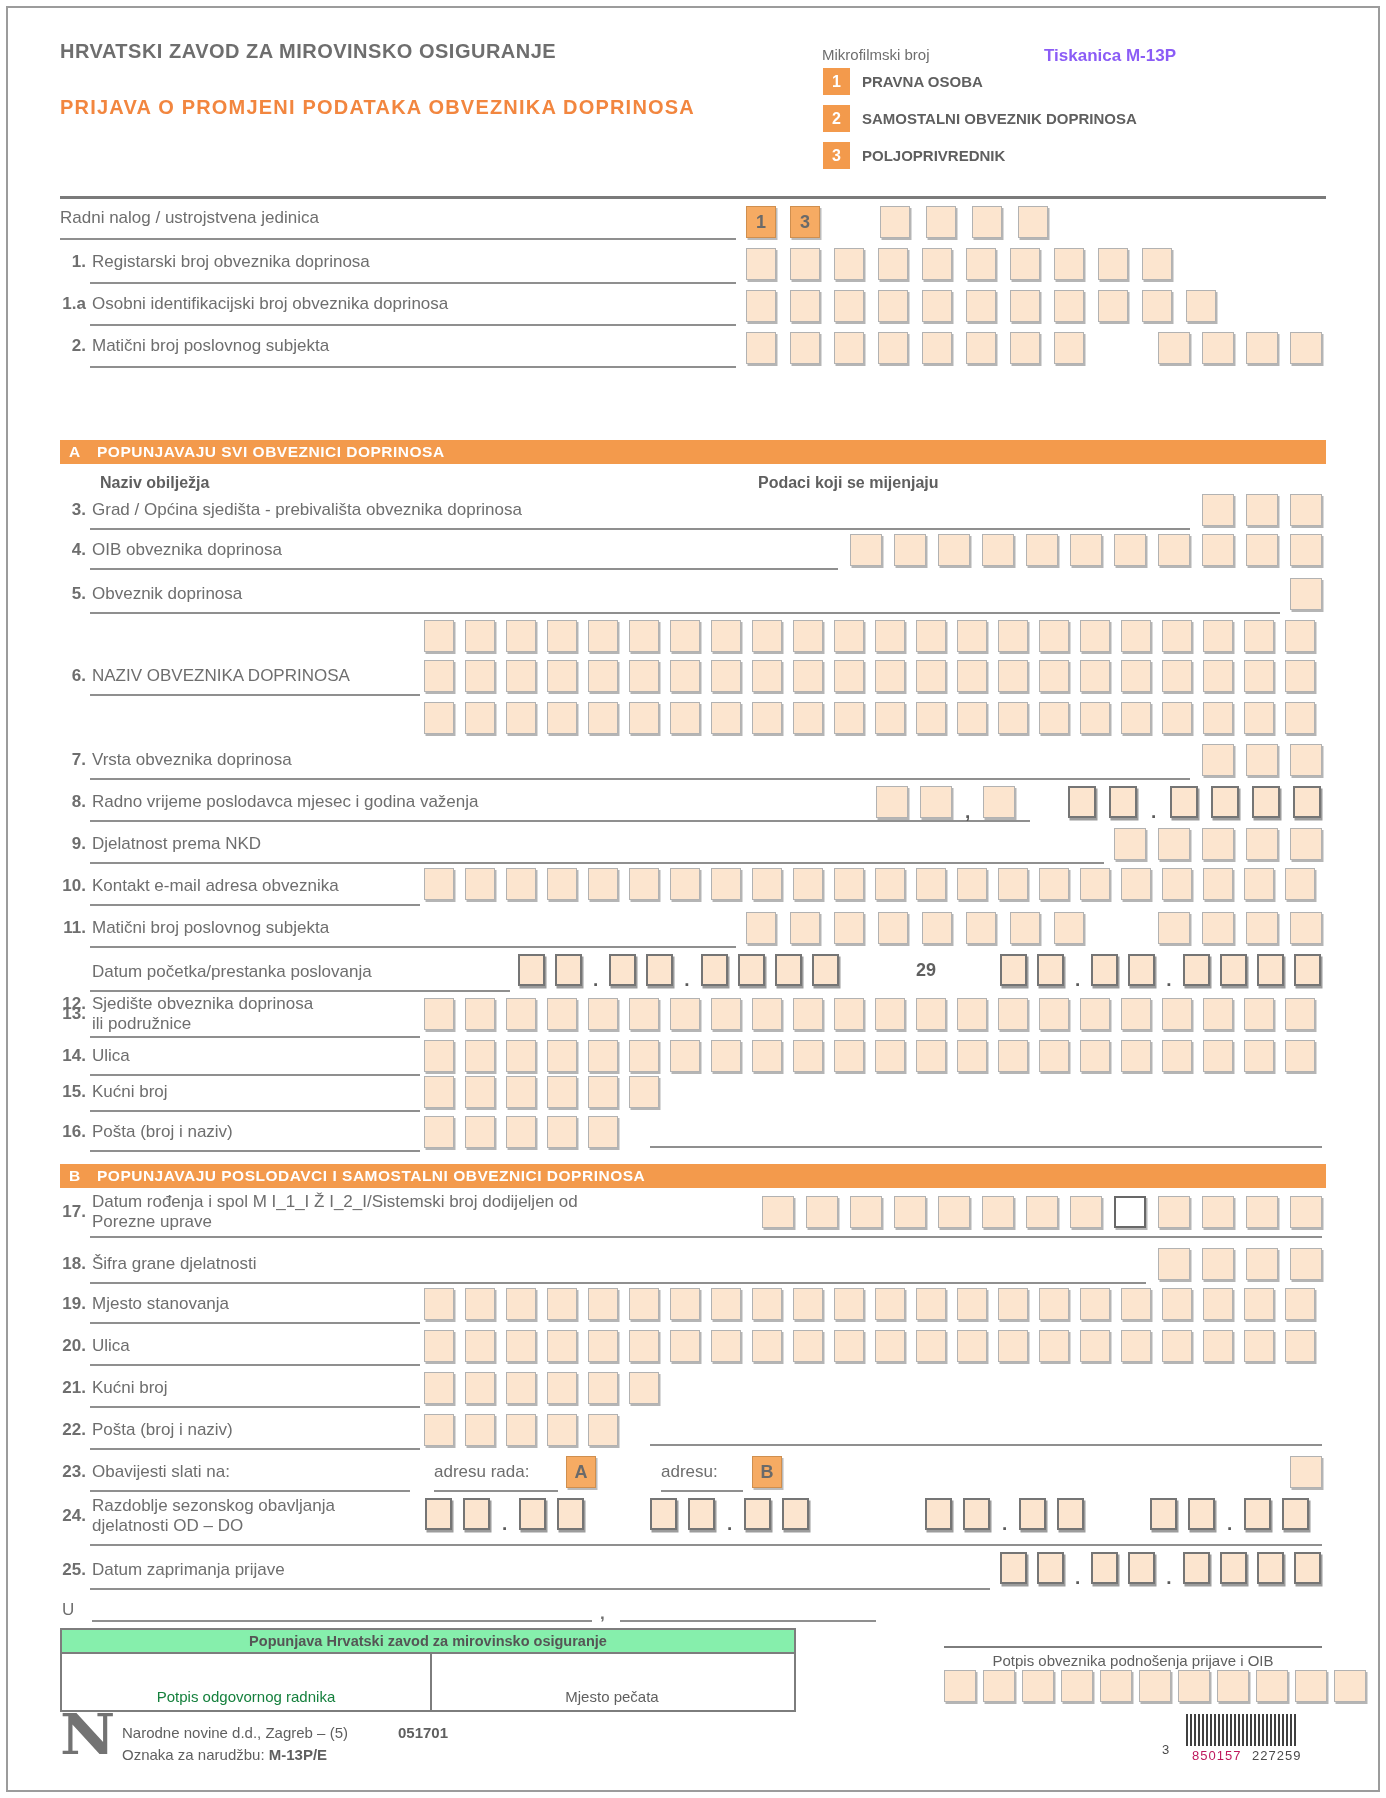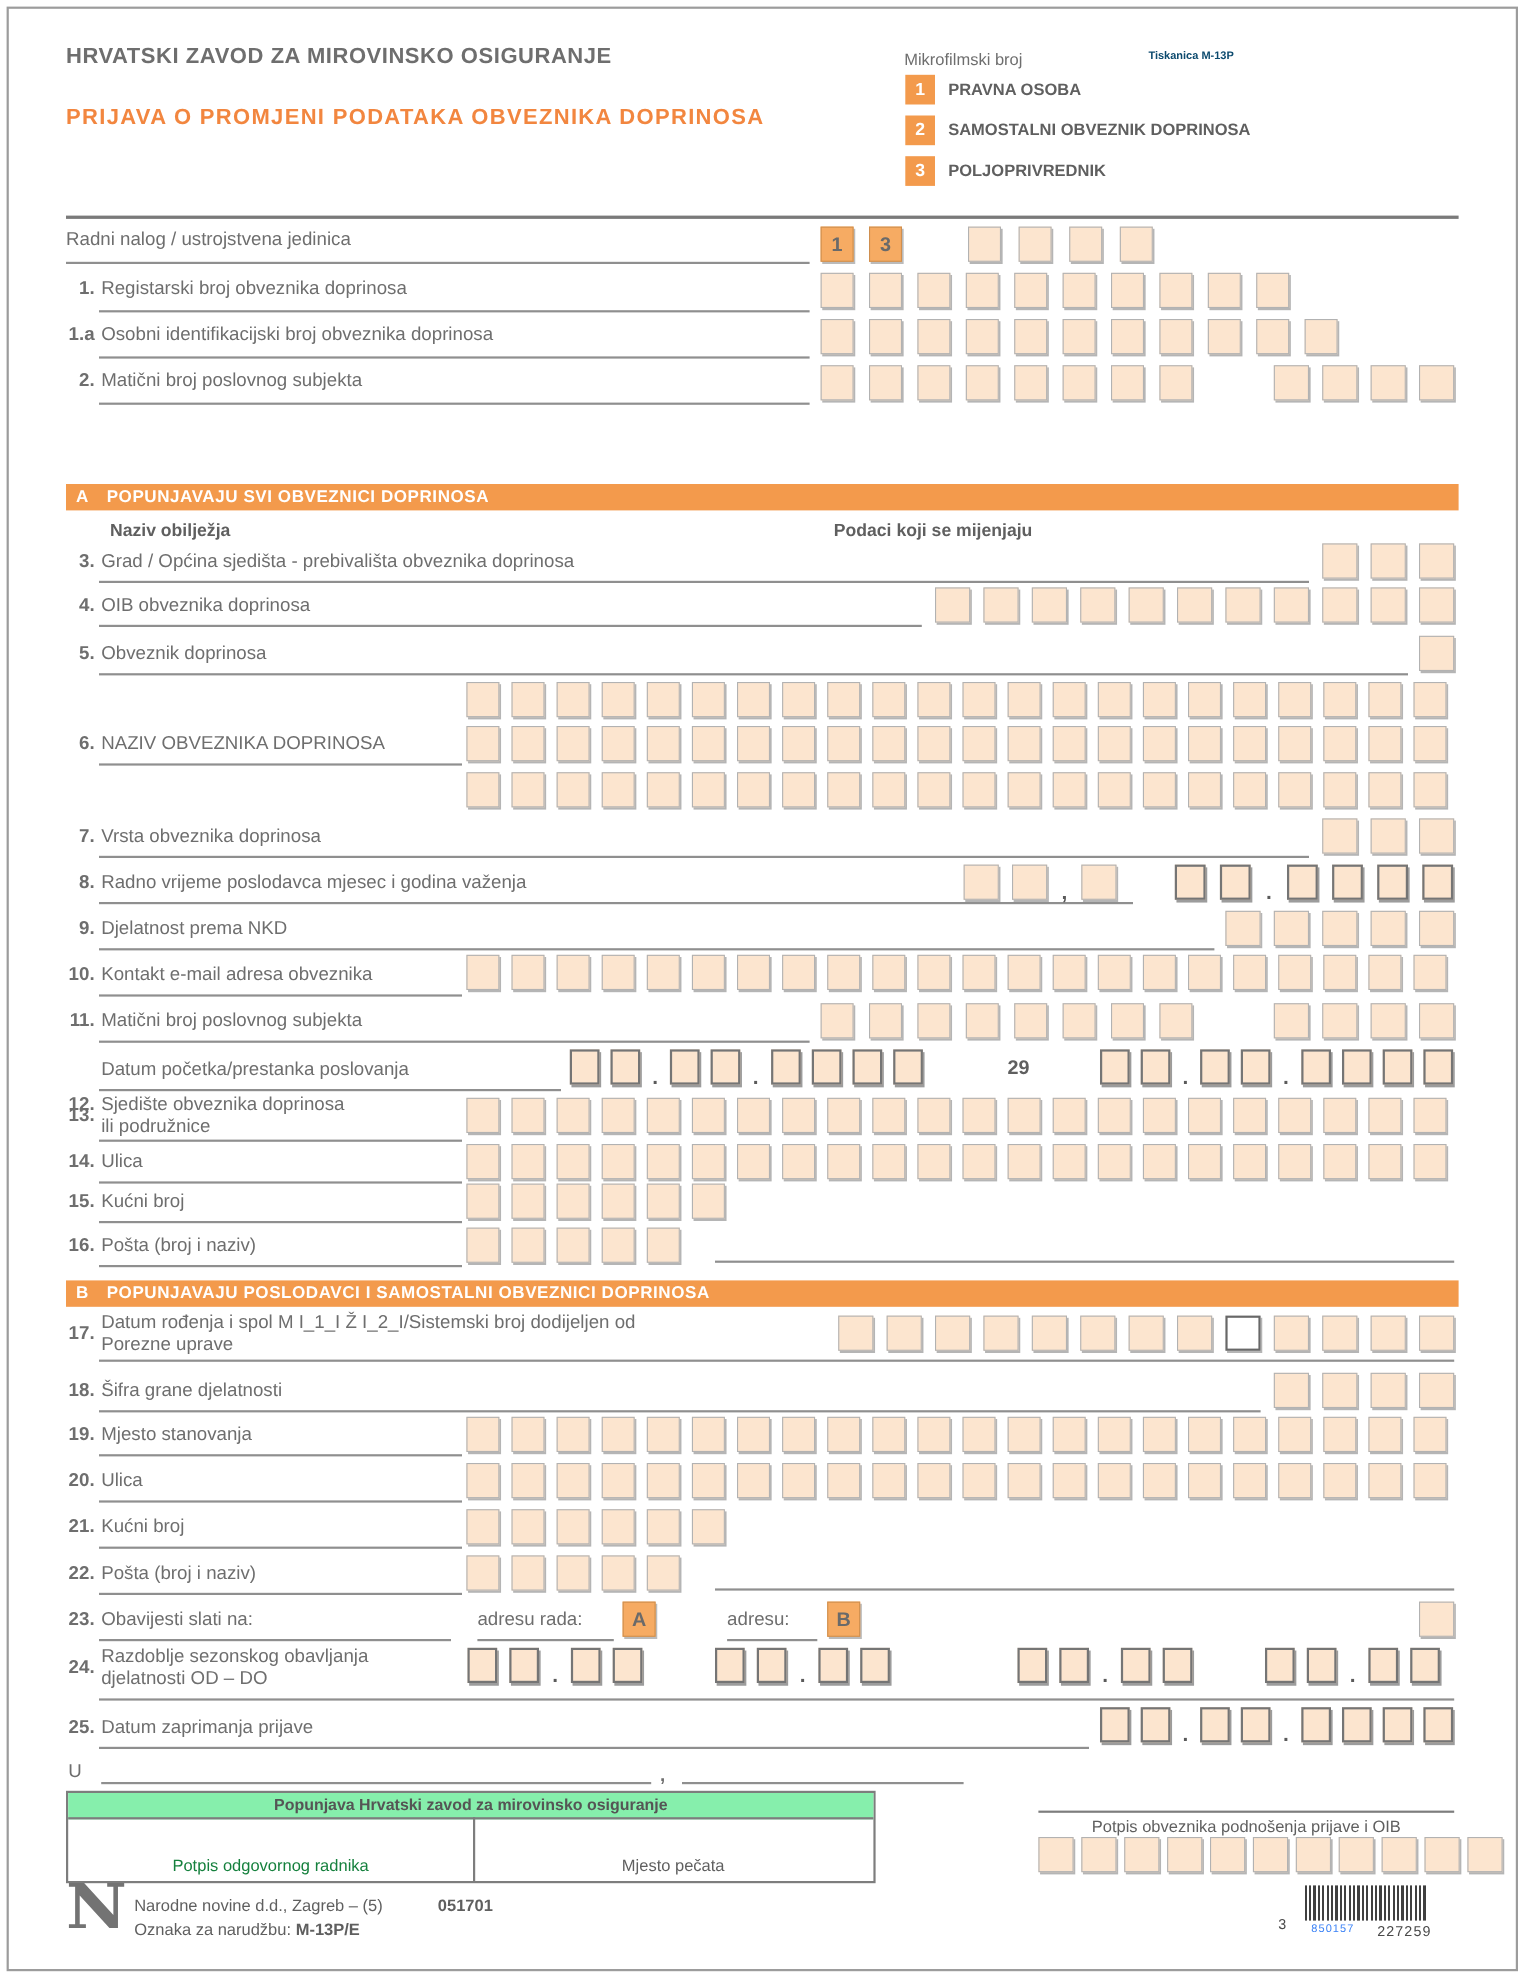--- a/index.html
+++ b/index.html
@@ -33,21 +33,21 @@
 </style>
 </head>
 <body>
 
 <div class="page">
   <div class="frame"></div>
 
   <div class="abs b" style="left:60px;top:96px;font-size:20px;color:#f2863f;letter-spacing:1.2px;">PRIJAVA O PROMJENI PODATAKA OBVEZNIKA DOPRINOSA</div>
   <div class="abs b" style="left:60px;top:40px;font-size:20px;color:#6e6e6e;letter-spacing:.5px;">HRVATSKI ZAVOD ZA MIROVINSKO OSIGURANJE</div>
   <div class="abs" style="left:822px;top:46px;font-size:15px;color:#6e6e6e;">Mikrofilmski broj</div>
-  <div class="abs b" style="left:1044px;top:46px;font-size:10px;color:#0c4a6e;">Tiskanica M-13P</div>
+  <div class="abs b" style="left:1044px;top:46px;font-size:17px;color:#8b5cf6;">Tiskanica M-13P</div>
 
   <div class="lsq" style="left:823px;top:68px;">1</div>
   <div class="llbl" style="left:862px;top:73px;">PRAVNA OSOBA</div>
   <div class="lsq" style="left:823px;top:105px;">2</div>
   <div class="llbl" style="left:862px;top:110px;">SAMOSTALNI OBVEZNIK DOPRINOSA</div>
   <div class="lsq" style="left:823px;top:142px;">3</div>
   <div class="llbl" style="left:862px;top:147px;">POLJOPRIVREDNIK</div>
 
   <div class="abs" style="left:60px;top:196px;width:1266px;height:3px;background:#7a7a7a;"></div>
 
@@ -641,16 +641,16 @@
     <span>Narodne novine d.d., Zagreb – (5)</span>
   </div>
   <div class="abs b" style="left:398px;top:1724px;font-size:15px;color:#5f5f5f;">051701</div>
   <div class="abs" style="left:122px;top:1746px;font-size:15px;color:#5f5f5f;">
     <span>Oznaka za narudžbu:</span>
     <span class="b">M-13P/E</span>
   </div>
 
   <div class="bars" style="left:1186px;top:1714px;width:112px;height:32px;"></div>
   <div class="abs" style="left:1162px;top:1742px;font-size:13px;color:#4a4a4a;">3</div>
-  <div class="abs" style="left:1192px;top:1748px;font-size:10px;color:#3b82f6;letter-spacing:1px;">850157</div>
+  <div class="abs" style="left:1192px;top:1748px;font-size:13px;color:#be185d;letter-spacing:1px;">850157</div>
   <div class="abs" style="left:1252px;top:1748px;font-size:13px;color:#4a4a4a;letter-spacing:1px;">227259</div>
 
 </div>
 
 </body></html>

